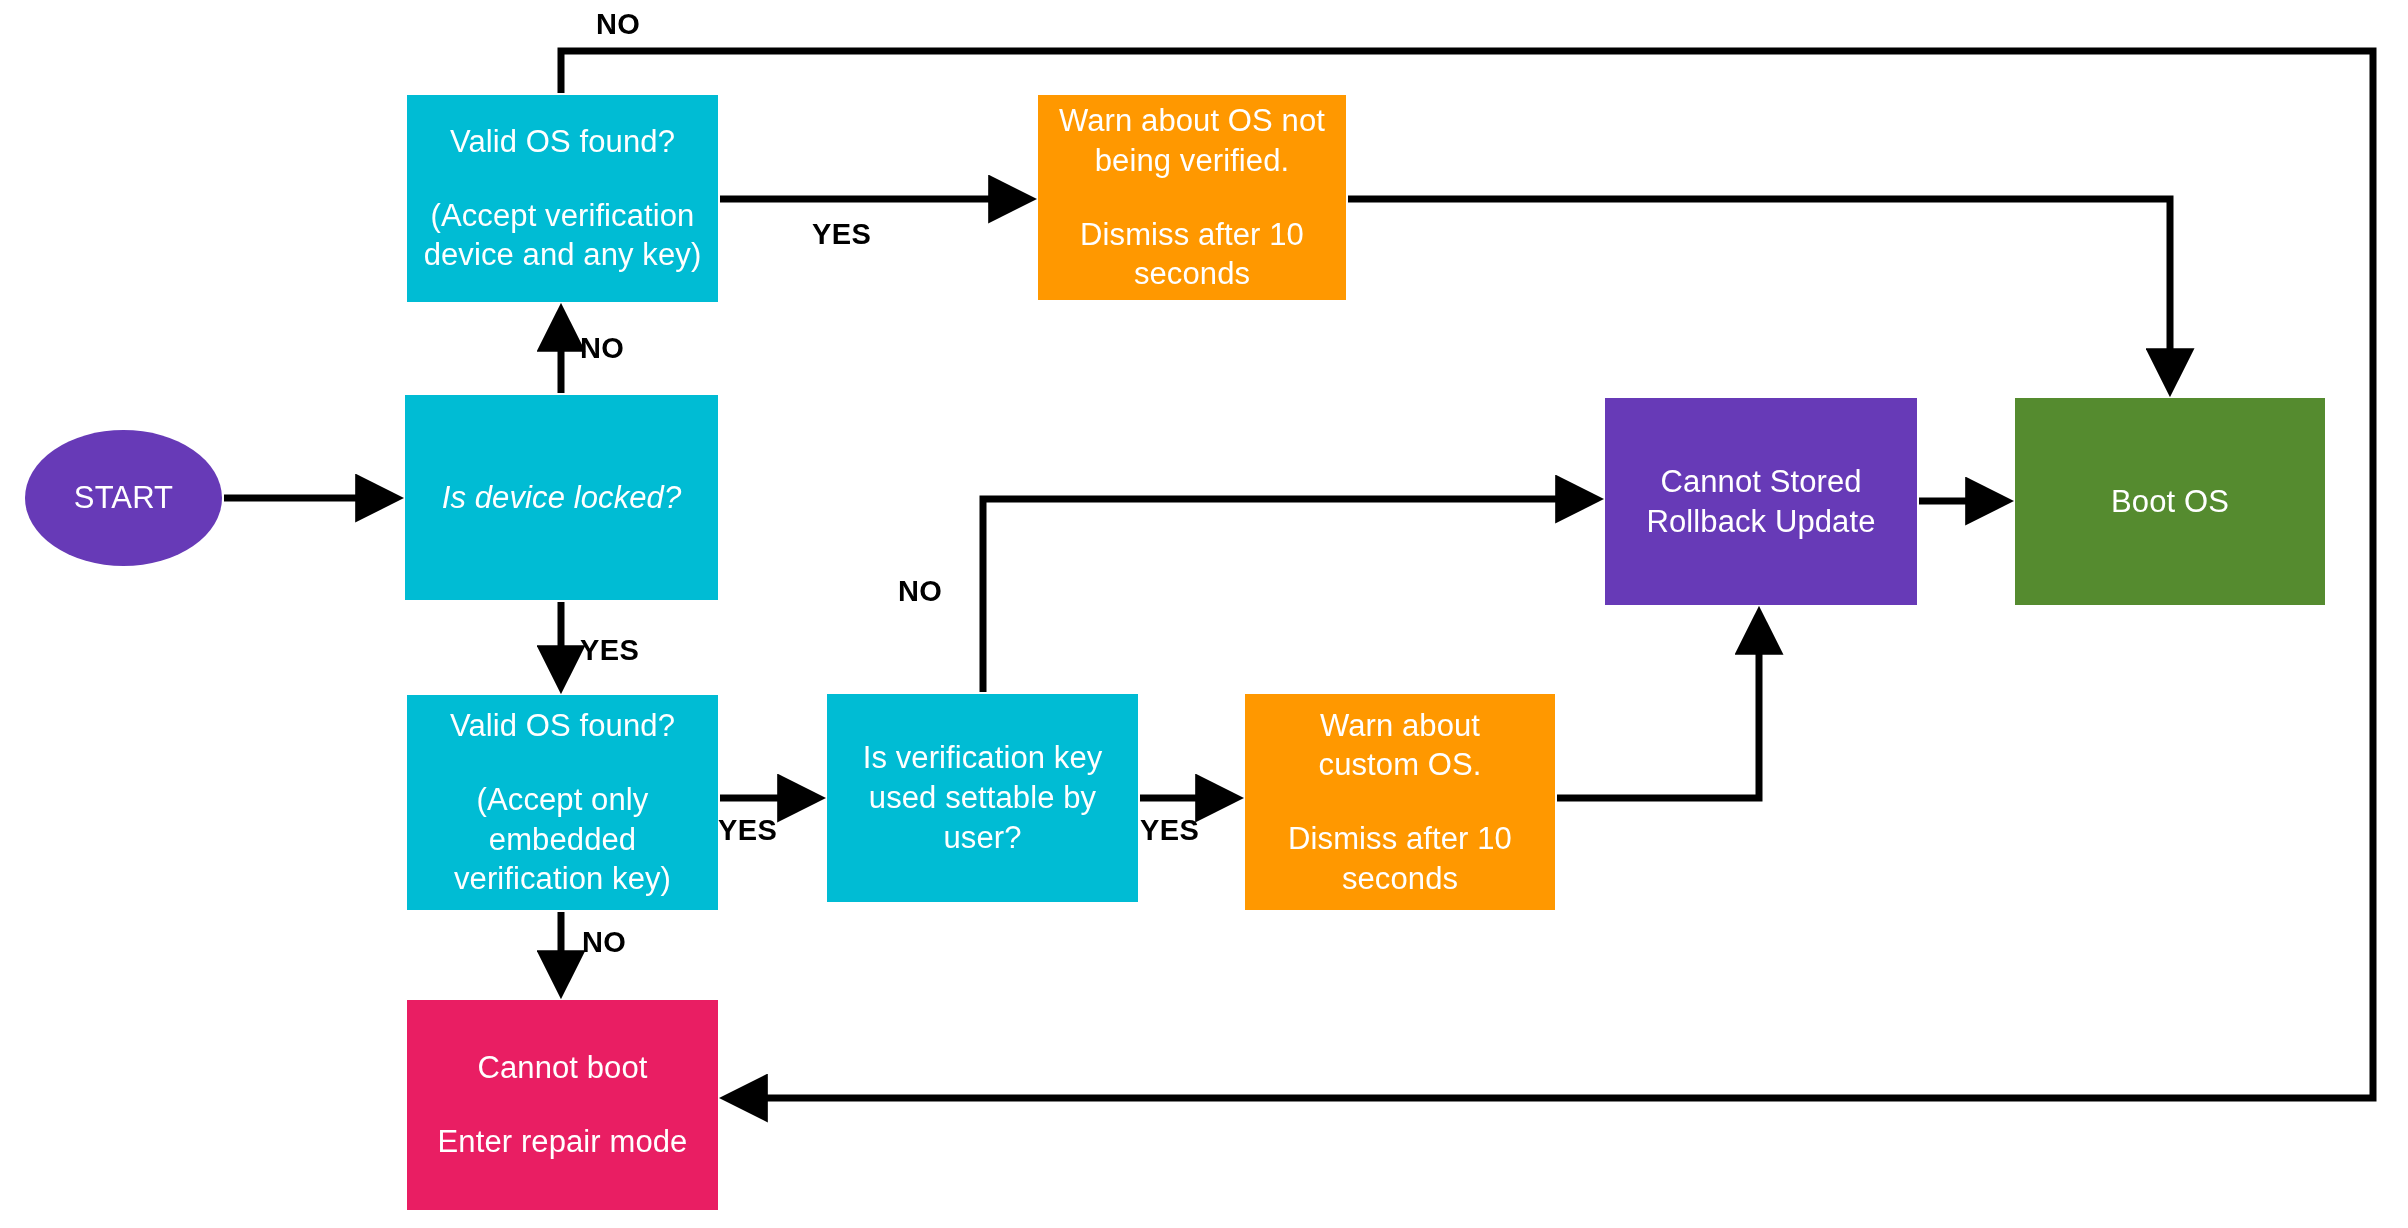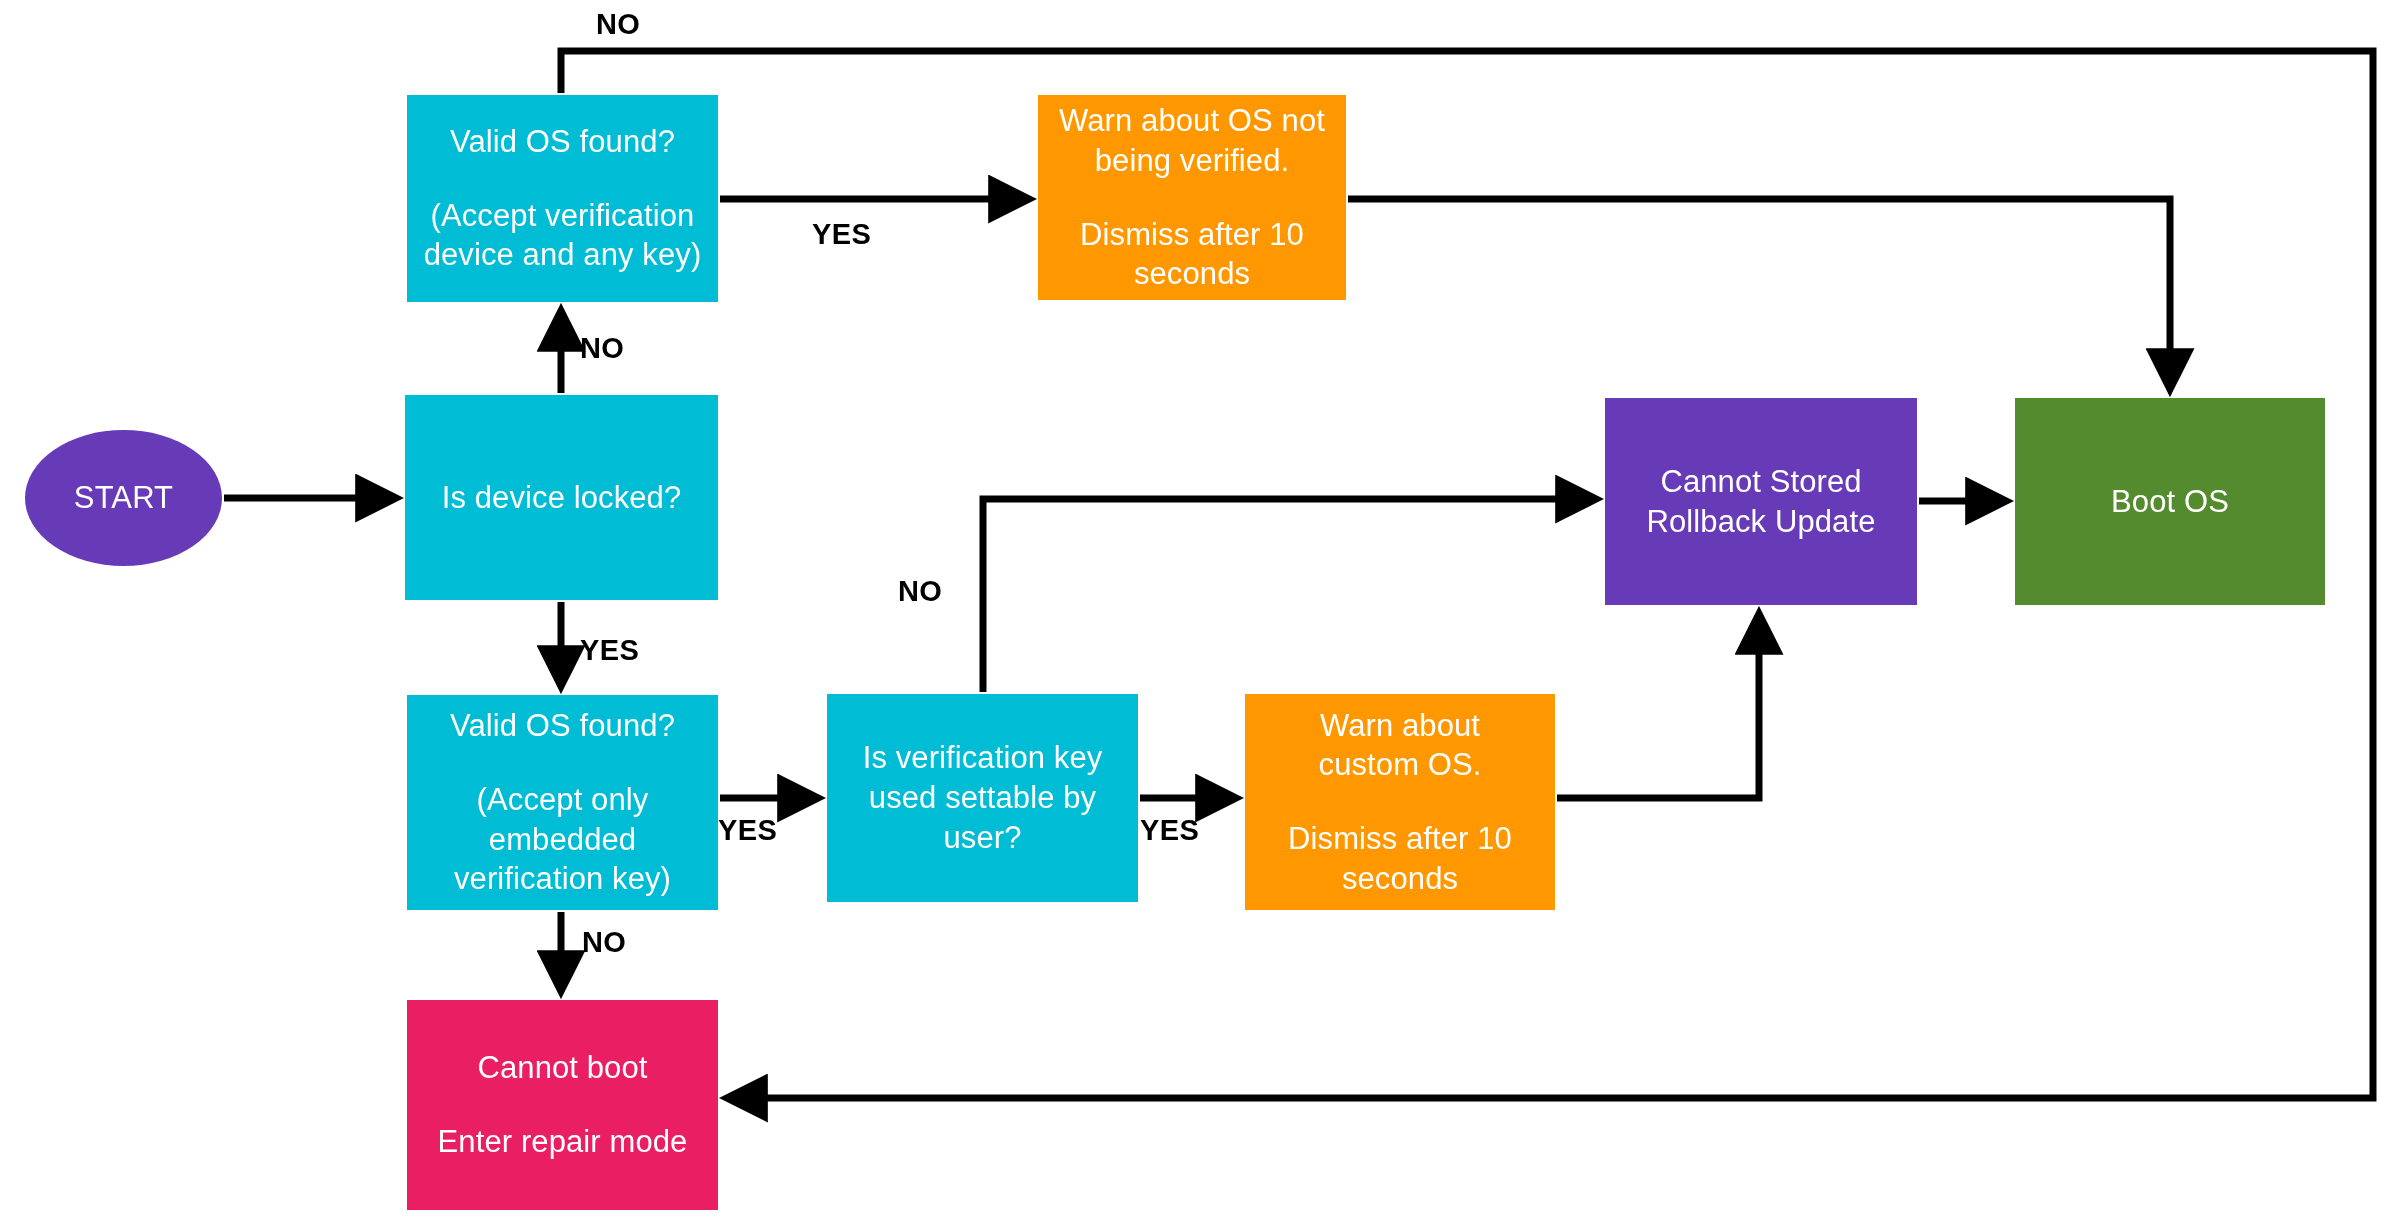--- a/index.html
+++ b/index.html
@@ -103,21 +103,21 @@
     <div class="line-block">START</div>
   </div>
 
   <div class="node" style="left:407px; top:95px; width:311px; height:207px; background:#00bcd4;">
     <div class="line-block">Valid OS found?</div>
     <div class="gap"></div>
     <div class="line-block">(Accept verification</div>
     <div class="line-block">device and any key)</div>
   </div>
 
-  <div class="node" style="left:405px; top:395px; width:313px; height:205px; background:#00bcd4;">
+  <div class="node" style="left:405px; top:395px; width:313px; height:205px; background:#00bcd4;font-style:italic;">
     <div class="line-block">Is device locked?</div>
   </div>
 
   <div class="node" style="left:407px; top:695px; width:311px; height:215px; background:#00bcd4;">
     <div class="line-block">Valid OS found?</div>
     <div class="gap"></div>
     <div class="line-block">(Accept only</div>
     <div class="line-block">embedded</div>
     <div class="line-block">verification key)</div>
   </div>

